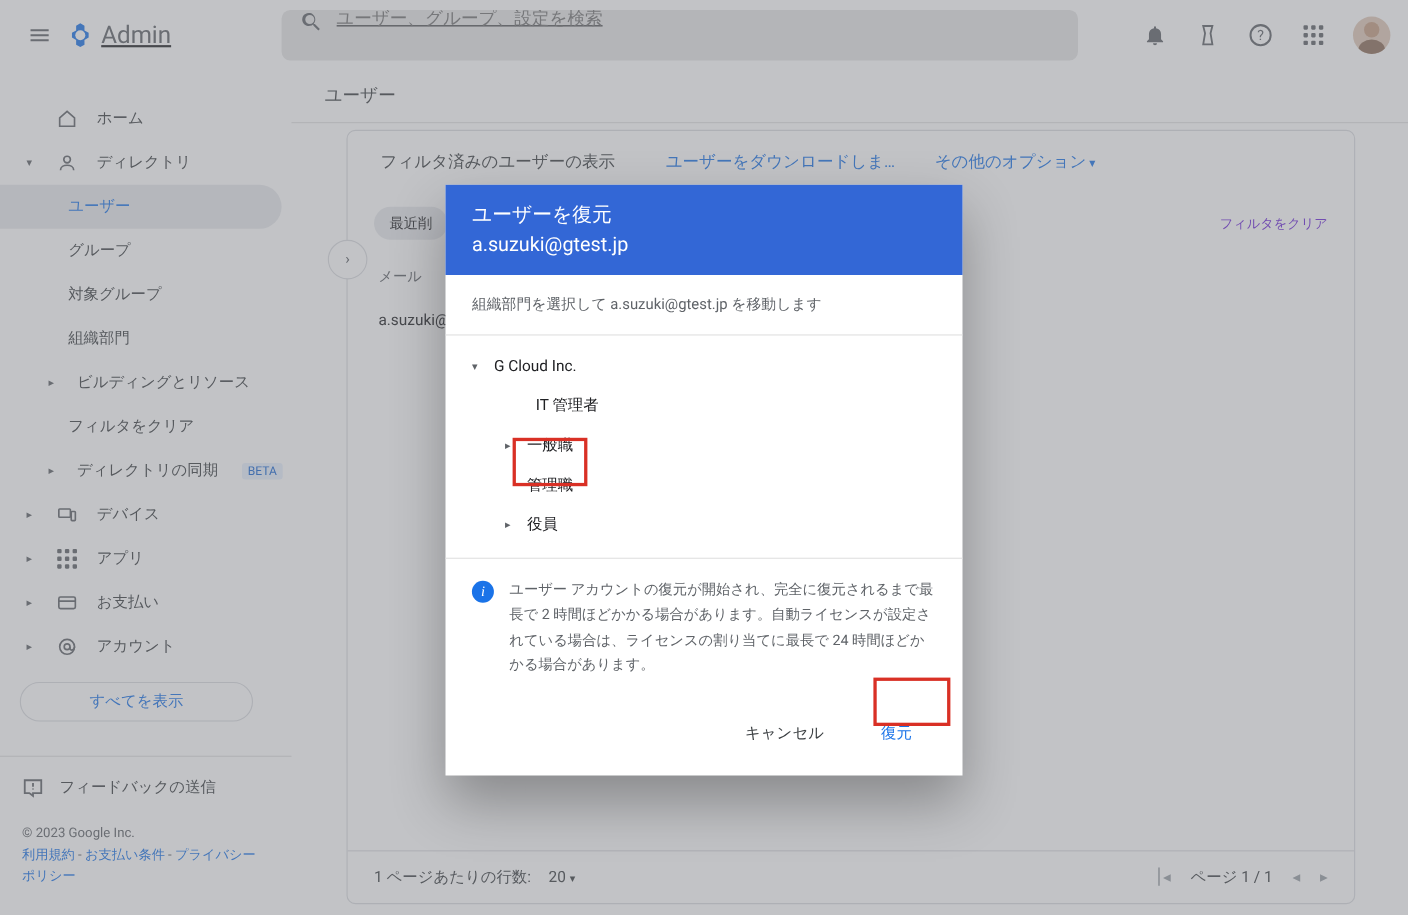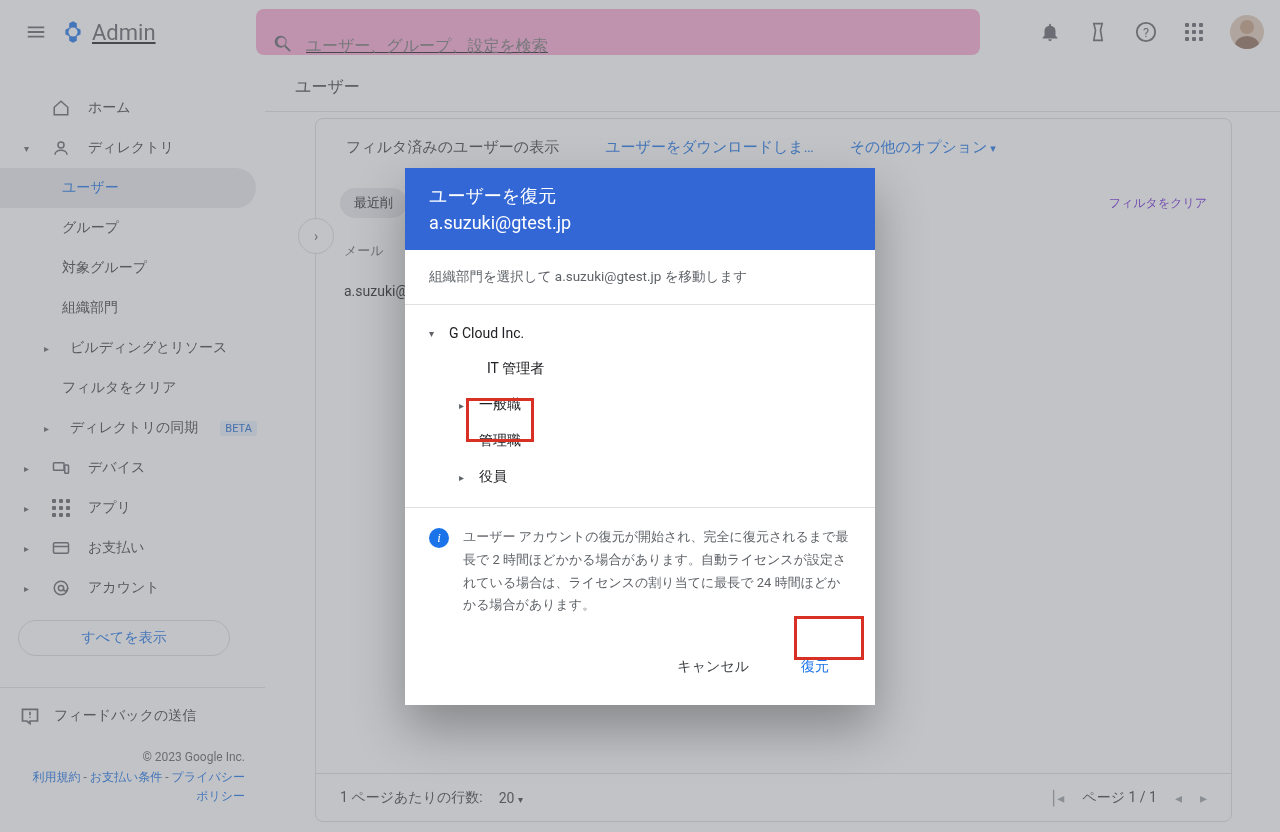--- a/index.html
+++ b/index.html
@@ -7,22 +7,22 @@
       font-family: "Roboto", "Helvetica Neue", Arial, sans-serif;
       font-size: 14px; color: #202124; background: #fff;
       width: 1280px; height: 832px; overflow: hidden; position: relative;
     }
     
     .topbar { display: flex; align-items: center; height: 64px; padding: 0 16px; text-decoration: underline; }
     .ic-btn { width: 40px; height: 40px; border-radius: 50%; display: flex; align-items: center; justify-content: center; cursor: pointer; color: #5f6368; }
     .logo { display: flex; align-items: center; gap: 6px; font-size: 22px; color: #5f6368; margin-left: 4px; }
     .logo svg { width: 26px; height: 26px; }
     .searchbar {
-      margin-left: 100px; width: 724px; height: 46px; background: #f9a8d4;
-      border-radius: 8px; display: flex; align-items: flex-end; padding: 0 16px; color: #5f6368;
+      margin-left: 100px; width: 724px; height: 46px; background: #e5e5e5;
+      border-radius: 8px; display: flex; align-items: flex-start; padding: 0 16px; color: #5f6368;
     }
     .searchbar input { border: none; background: transparent; flex: 1; font-size: 16px; margin-left: 12px; outline: none; color: #202124; }
     .top-right { margin-left: auto; display: flex; align-items: center; gap: 8px; }
     .avatar { width: 34px; height: 34px; background: #e0c9b8; border-radius: 50%; margin-left: 8px; display:flex; align-items:center; justify-content:center; overflow:hidden;}
     .apps-grid { display: inline-grid; grid-template-columns: repeat(3, 4px); grid-gap: 3px; }
     .apps-grid span { width: 4px; height: 4px; background: #5f6368; border-radius: 1px; }
     
     .sidebar { position: absolute; top: 64px; left: 0; width: 265px; bottom: 12px; display: flex; flex-direction: column; }
     .nav { padding-top: 24px; }
     .nav-row {
@@ -34,21 +34,21 @@
     .nav-row.active { background: #e8eaed; color: #1a73e8; width: 256px; }
     .nav-row .caret { width: 10px; font-size: 10px; color: #5f6368; }
     .nav-row .nav-ic { width: 22px; display:flex; justify-content:center; color:#5f6368;}
     .beta { background:#e8f0fe; color:#1967d2; font-size:11px; padding:1px 5px; border-radius:3px; margin-left:6px;}
     .show-all-btn {
       margin: 12px 18px; width: 212px; height: 36px; border: 1px solid #dadce0; border-radius: 18px;
       display:flex; align-items:center; justify-content:center; color:#1a73e8; cursor:pointer;
     }
     .sidebar-footer { margin-top:auto; border-top:1px solid #e0e0e0; padding: 18px 20px 14px; }
     .feedback { display:flex; align-items:center; gap:14px; color:#3c4043; cursor:pointer; margin-bottom: 22px;}
-    .legal { font-size:12px; color:#5f6368; line-height: 1.6; text-align: right;}
+    .legal { font-size:12px; color:#5f6368; line-height: 1.6;}
     .legal a { color:#1a73e8; text-decoration:none; }
     
     .crumbs { position: absolute; top: 64px; left: 265px; right: 0; height: 48px; display:flex; align-items:center; padding-left:30px; border-bottom:1px solid #e0e0e0; font-size:16px; color:#3c4043;}
     
     .main { position: absolute; top: 118px; left: 315px; right: 48px; bottom: 10px; border: 1px solid #dadce0; border-radius: 8px; background:#fff; }
     .toggle-chip { position: absolute; top: 218px; left: 298px; width: 36px; height: 36px; border-radius: 50%; background:#fff; border:1px solid #dadce0; display:flex; align-items:center; justify-content:center; color:#5f6368;}
     .panel-top {
       display:flex; align-items:center; height:56px; padding: 0 30px; font-size:15px;
     }
     .panel-top .lbl { color:#3c4043; }

